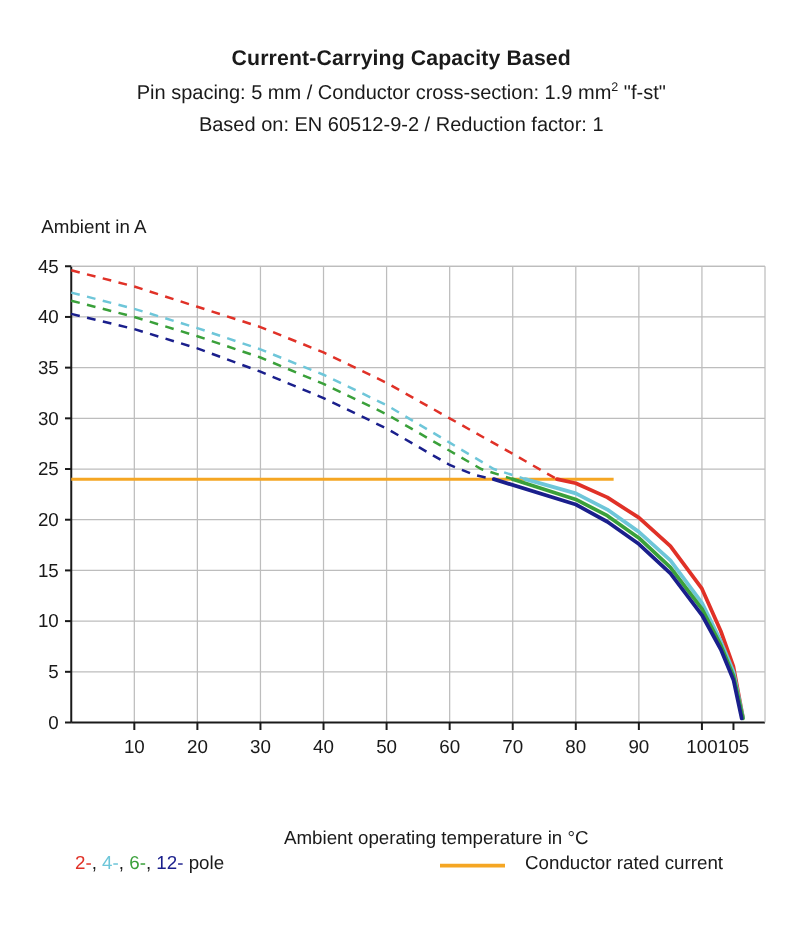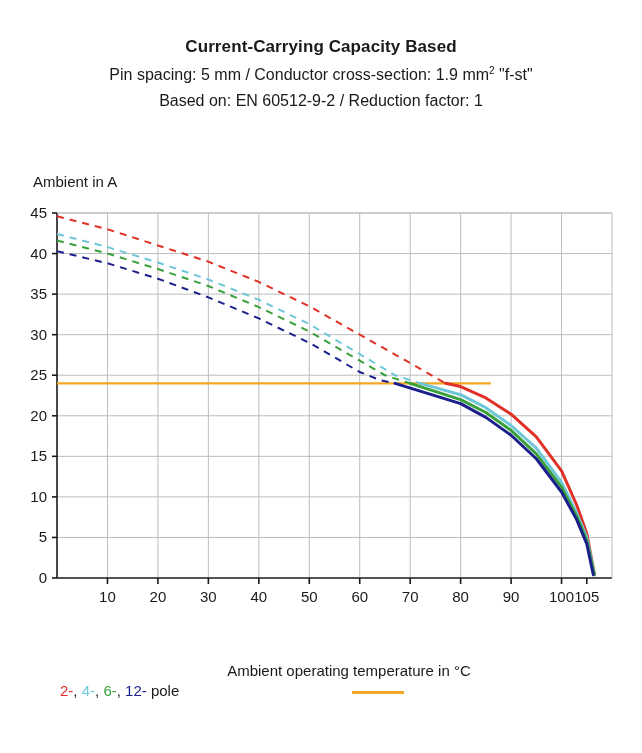--- a/index.html
+++ b/index.html
@@ -149,13 +149,14 @@
         <path d="M395.05 383.33 L460.64 403.61 L485.86 417.40 L511.09 435.24 L536.32 458.77 L561.55 492.02 L576.68 519.60 L586.77 543.93 L593.33 574.76" fill="none" stroke="#1a1f8c" stroke-width="3" stroke-linecap="round" stroke-linejoin="round"></path>
       </g>
   </svg>
 </div>
 
 <div class="axis-x-label"><span>Ambient operating temperature in °C</span></div>
 
 <div class="legend">
   <div class="legend-poles"><span class="p2">2-</span><span class="pl">, </span><span class="p4">4-</span><span class="pl">, </span><span class="p6">6-</span><span class="pl">, </span><span class="p12">12-</span><span class="pl"> pole</span></div>
   <div class="legend-line"></div>
+  <div class="legend-rated-text">Conductor rated current</div>
 </div>
 
 </body></html>

